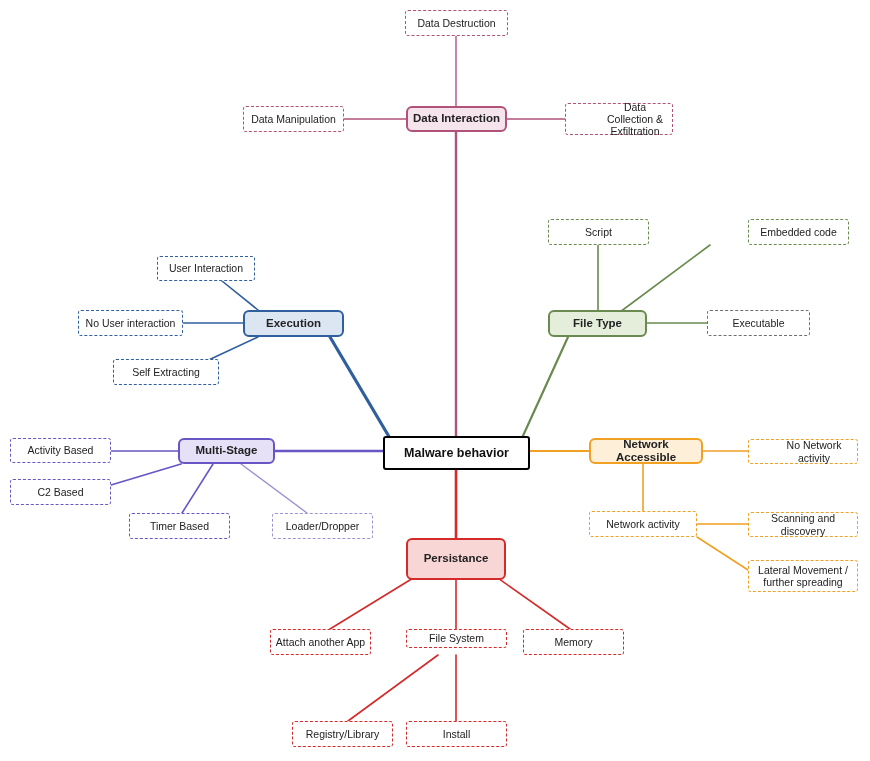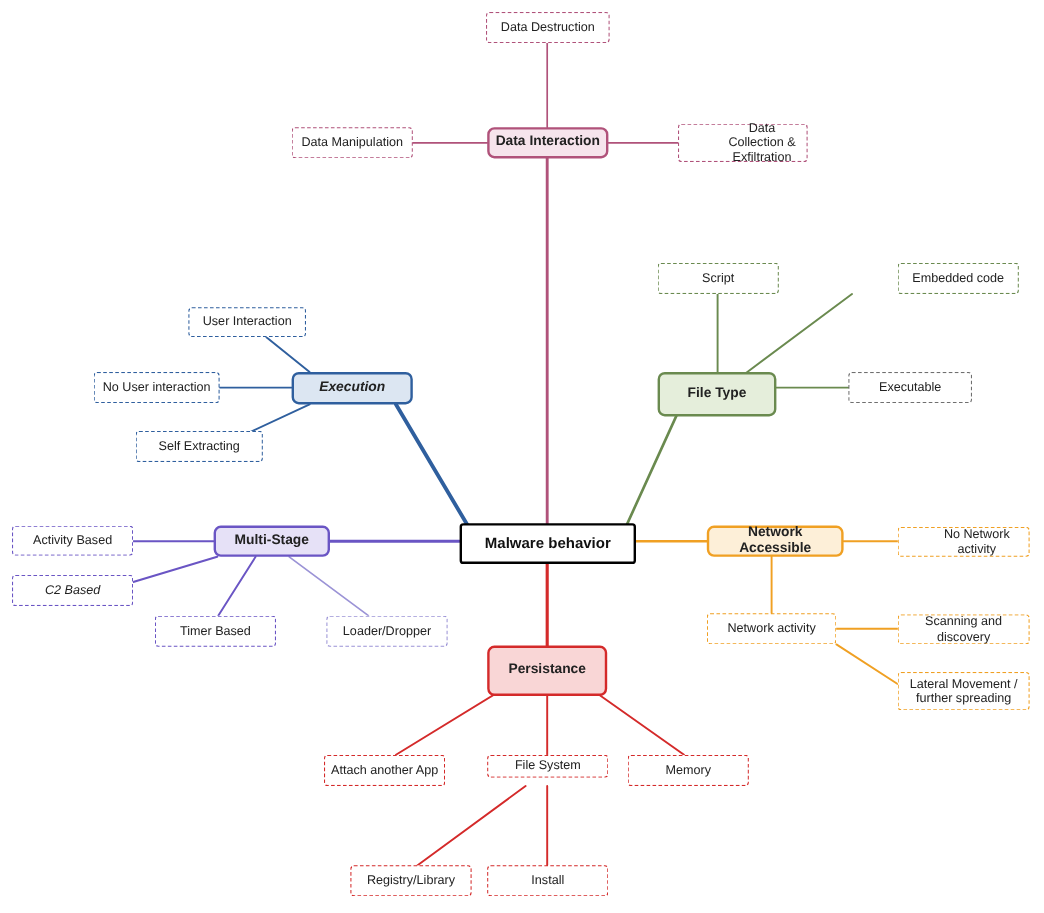--- a/index.html
+++ b/index.html
@@ -105,33 +105,33 @@
       </div>
       <div class="node leaf" style="left: 405px; top: 10px; width: 103px; height: 26px; border-color: rgb(176, 82, 122);">
         <span>Data Destruction</span>
       </div>
       <div class="node leaf" style="left: 243px; top: 106px; width: 101px; height: 26px; border-color: rgb(176, 82, 122);">
         <span>Data Manipulation</span>
       </div>
       <div class="node leaf" style="left: 565px; top: 103px; width: 108px; height: 32px; border-color: rgb(176, 82, 122); padding-left: 36px;">
         <span>Data Collection &amp; Exfiltration</span>
       </div>
-      <div class="node branch" style="left: 243px; top: 310px; width: 101px; height: 27px; border-color: rgb(47, 95, 158); background: rgb(220, 230, 242); font-style: italic;">
+      <div class="node branch" style="left: 243px; top: 310px; width: 101px; height: 27px; border-color: rgb(47, 95, 158); background: rgb(220, 230, 242);">
         <span>Execution</span>
       </div>
       <div class="node leaf" style="left: 157px; top: 256px; width: 98px; height: 25px; border-color: rgb(47, 95, 158);">
         <span>User Interaction</span>
       </div>
       <div class="node leaf" style="left: 78px; top: 310px; width: 105px; height: 26px; border-color: rgb(47, 95, 158);">
         <span>No User interaction</span>
       </div>
       <div class="node leaf" style="left: 113px; top: 359px; width: 106px; height: 26px; border-color: rgb(47, 95, 158);">
         <span>Self Extracting</span>
       </div>
-      <div class="node branch" style="left: 548px; top: 310px; width: 99px; height: 37px; border-color: rgb(106, 138, 79); background: rgb(229, 238, 219);">
+      <div class="node branch" style="left: 548px; top: 310px; width: 99px; height: 27px; border-color: rgb(106, 138, 79); background: rgb(229, 238, 219);">
         <span>File Type</span>
       </div>
       <div class="node leaf" style="left: 548px; top: 219px; width: 101px; height: 26px; border-color: rgb(106, 138, 79);">
         <span>Script</span>
       </div>
       <div class="node leaf" style="left: 748px; top: 219px; width: 101px; height: 26px; border-color: rgb(106, 138, 79);">
         <span>Embedded code</span>
       </div>
       <div class="node leaf" style="left: 707px; top: 310px; width: 103px; height: 26px; border-color: rgb(111, 111, 111);">
         <span>Executable</span>
@@ -150,21 +150,21 @@
       </div>
       <div class="node leaf" style="left: 748px; top: 560px; width: 110px; height: 32px; border-color: rgb(240, 160, 35);">
         <span>Lateral Movement / further spreading</span>
       </div>
       <div class="node branch" style="left: 178px; top: 438px; width: 97px; height: 26px; border-color: rgb(106, 85, 196); background: rgb(230, 225, 247);">
         <span>Multi-Stage</span>
       </div>
       <div class="node leaf" style="left: 10px; top: 438px; width: 101px; height: 25px; border-color: rgb(106, 85, 196);">
         <span>Activity Based</span>
       </div>
-      <div class="node leaf" style="left: 10px; top: 479px; width: 101px; height: 26px; border-color: rgb(106, 85, 196); font-style: italic;">
+      <div class="node leaf" style="left: 10px; top: 479px; width: 101px; height: 26px; border-color: rgb(106, 85, 196);">
         <span>C2 Based</span>
       </div>
       <div class="node leaf" style="left: 129px; top: 513px; width: 101px; height: 26px; border-color: rgb(106, 85, 196);">
         <span>Timer Based</span>
       </div>
       <div class="node leaf" style="left: 272px; top: 513px; width: 101px; height: 26px; border-color: rgb(155, 147, 214);">
         <span>Loader/Dropper</span>
       </div>
       <div class="node branch" style="left: 406px; top: 538px; width: 100px; height: 42px; border-color: rgb(212, 42, 42); background: rgb(249, 214, 214);">
         <span>Persistance</span>

